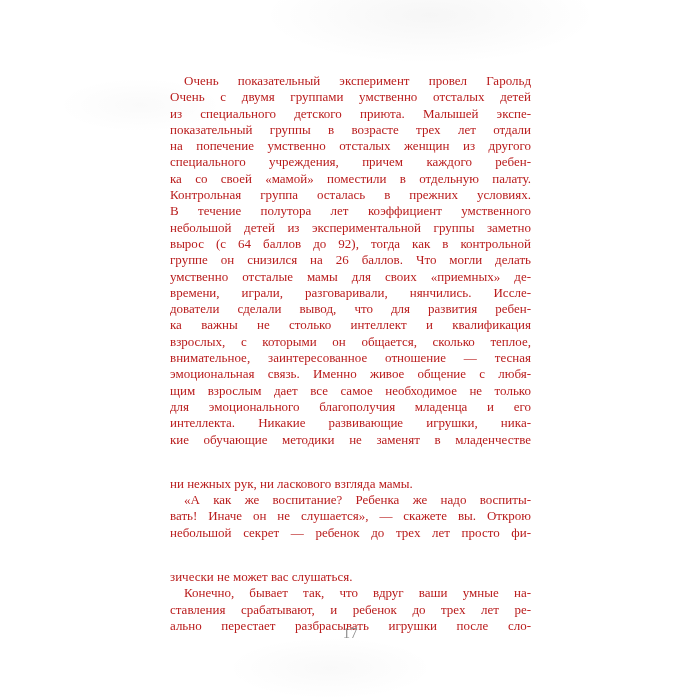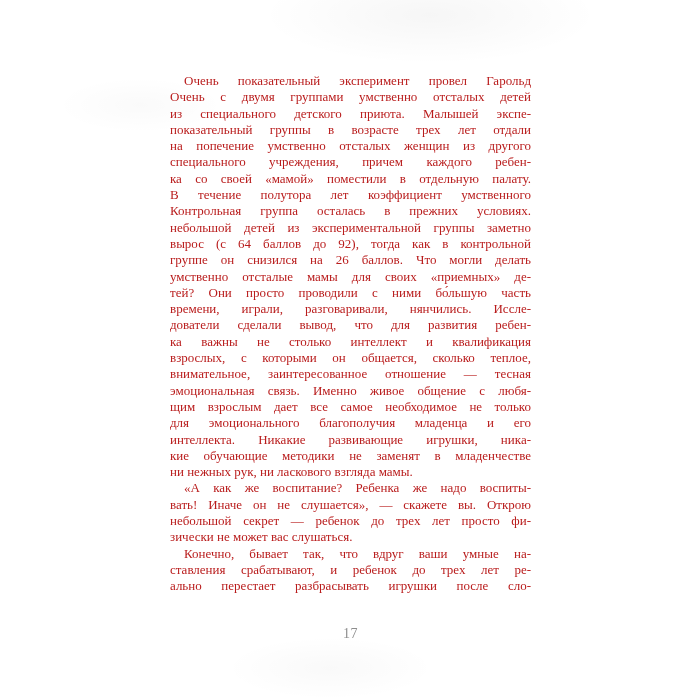--- a/index.html
+++ b/index.html
@@ -37,20 +37,21 @@
     -moz-text-align-last: justify;
     white-space: normal;
     overflow: hidden;
     height: 16.3px;
   }
   .line.indent {
     text-indent: 14px;
   }
   .line.no-just {
     text-align-last: left;
+    margin-top: 28px;
     -moz-text-align-last: left;
   }
   .page-number {
     position: absolute;
     left: 170px;
     top: 626px;
     width: 361px;
     text-align: center;
     font-size: 14px;
     color: #8d8d8d;
@@ -62,27 +63,26 @@
 
 <div class="text-block" id="text-block">
     <div class="paragraph">
       <div class="line indent">Очень показательный эксперимент провел Гарольд</div>
       <div class="line">Очень с двумя группами умственно отсталых детей</div>
       <div class="line">из специального детского приюта. Малышей экспе-</div>
       <div class="line">показательный группы в возрасте трех лет отдали</div>
       <div class="line">на попечение умственно отсталых женщин из другого</div>
       <div class="line">специального учреждения, причем каждого ребен-</div>
       <div class="line">ка со своей «мамой» поместили в отдельную палату.</div>
+      <div class="line">Контрольная группа осталась в прежних условиях.</div>
       <div class="line">В течение полутора лет коэффициент умственного</div>
-      <div class="line">Контрольная группа осталась в прежних условиях.</div>
       <div class="line">небольшой детей из экспериментальной группы заметно</div>
       <div class="line">вырос (с 64 баллов до 92), тогда как в контрольной</div>
       <div class="line">группе он снизился на 26 баллов. Что могли делать</div>
       <div class="line">умственно отсталые мамы для своих «приемных» де-</div>
-      <div class="line">тей? Они просто проводили с ними бо́льшую часть</div>
       <div class="line">времени, играли, разговаривали, нянчились. Иссле-</div>
       <div class="line">дователи сделали вывод, что для развития ребен-</div>
       <div class="line">ка важны не столько интеллект и квалификация</div>
       <div class="line">взрослых, с которыми он общается, сколько теплое,</div>
       <div class="line">внимательное, заинтересованное отношение — тесная</div>
       <div class="line">эмоциональная связь. Именно живое общение с любя-</div>
       <div class="line">щим взрослым дает все самое необходимое не только</div>
       <div class="line">для эмоционального благополучия младенца и его</div>
       <div class="line">интеллекта. Никакие развивающие игрушки, ника-</div>
       <div class="line">кие обучающие методики не заменят в младенчестве</div>

